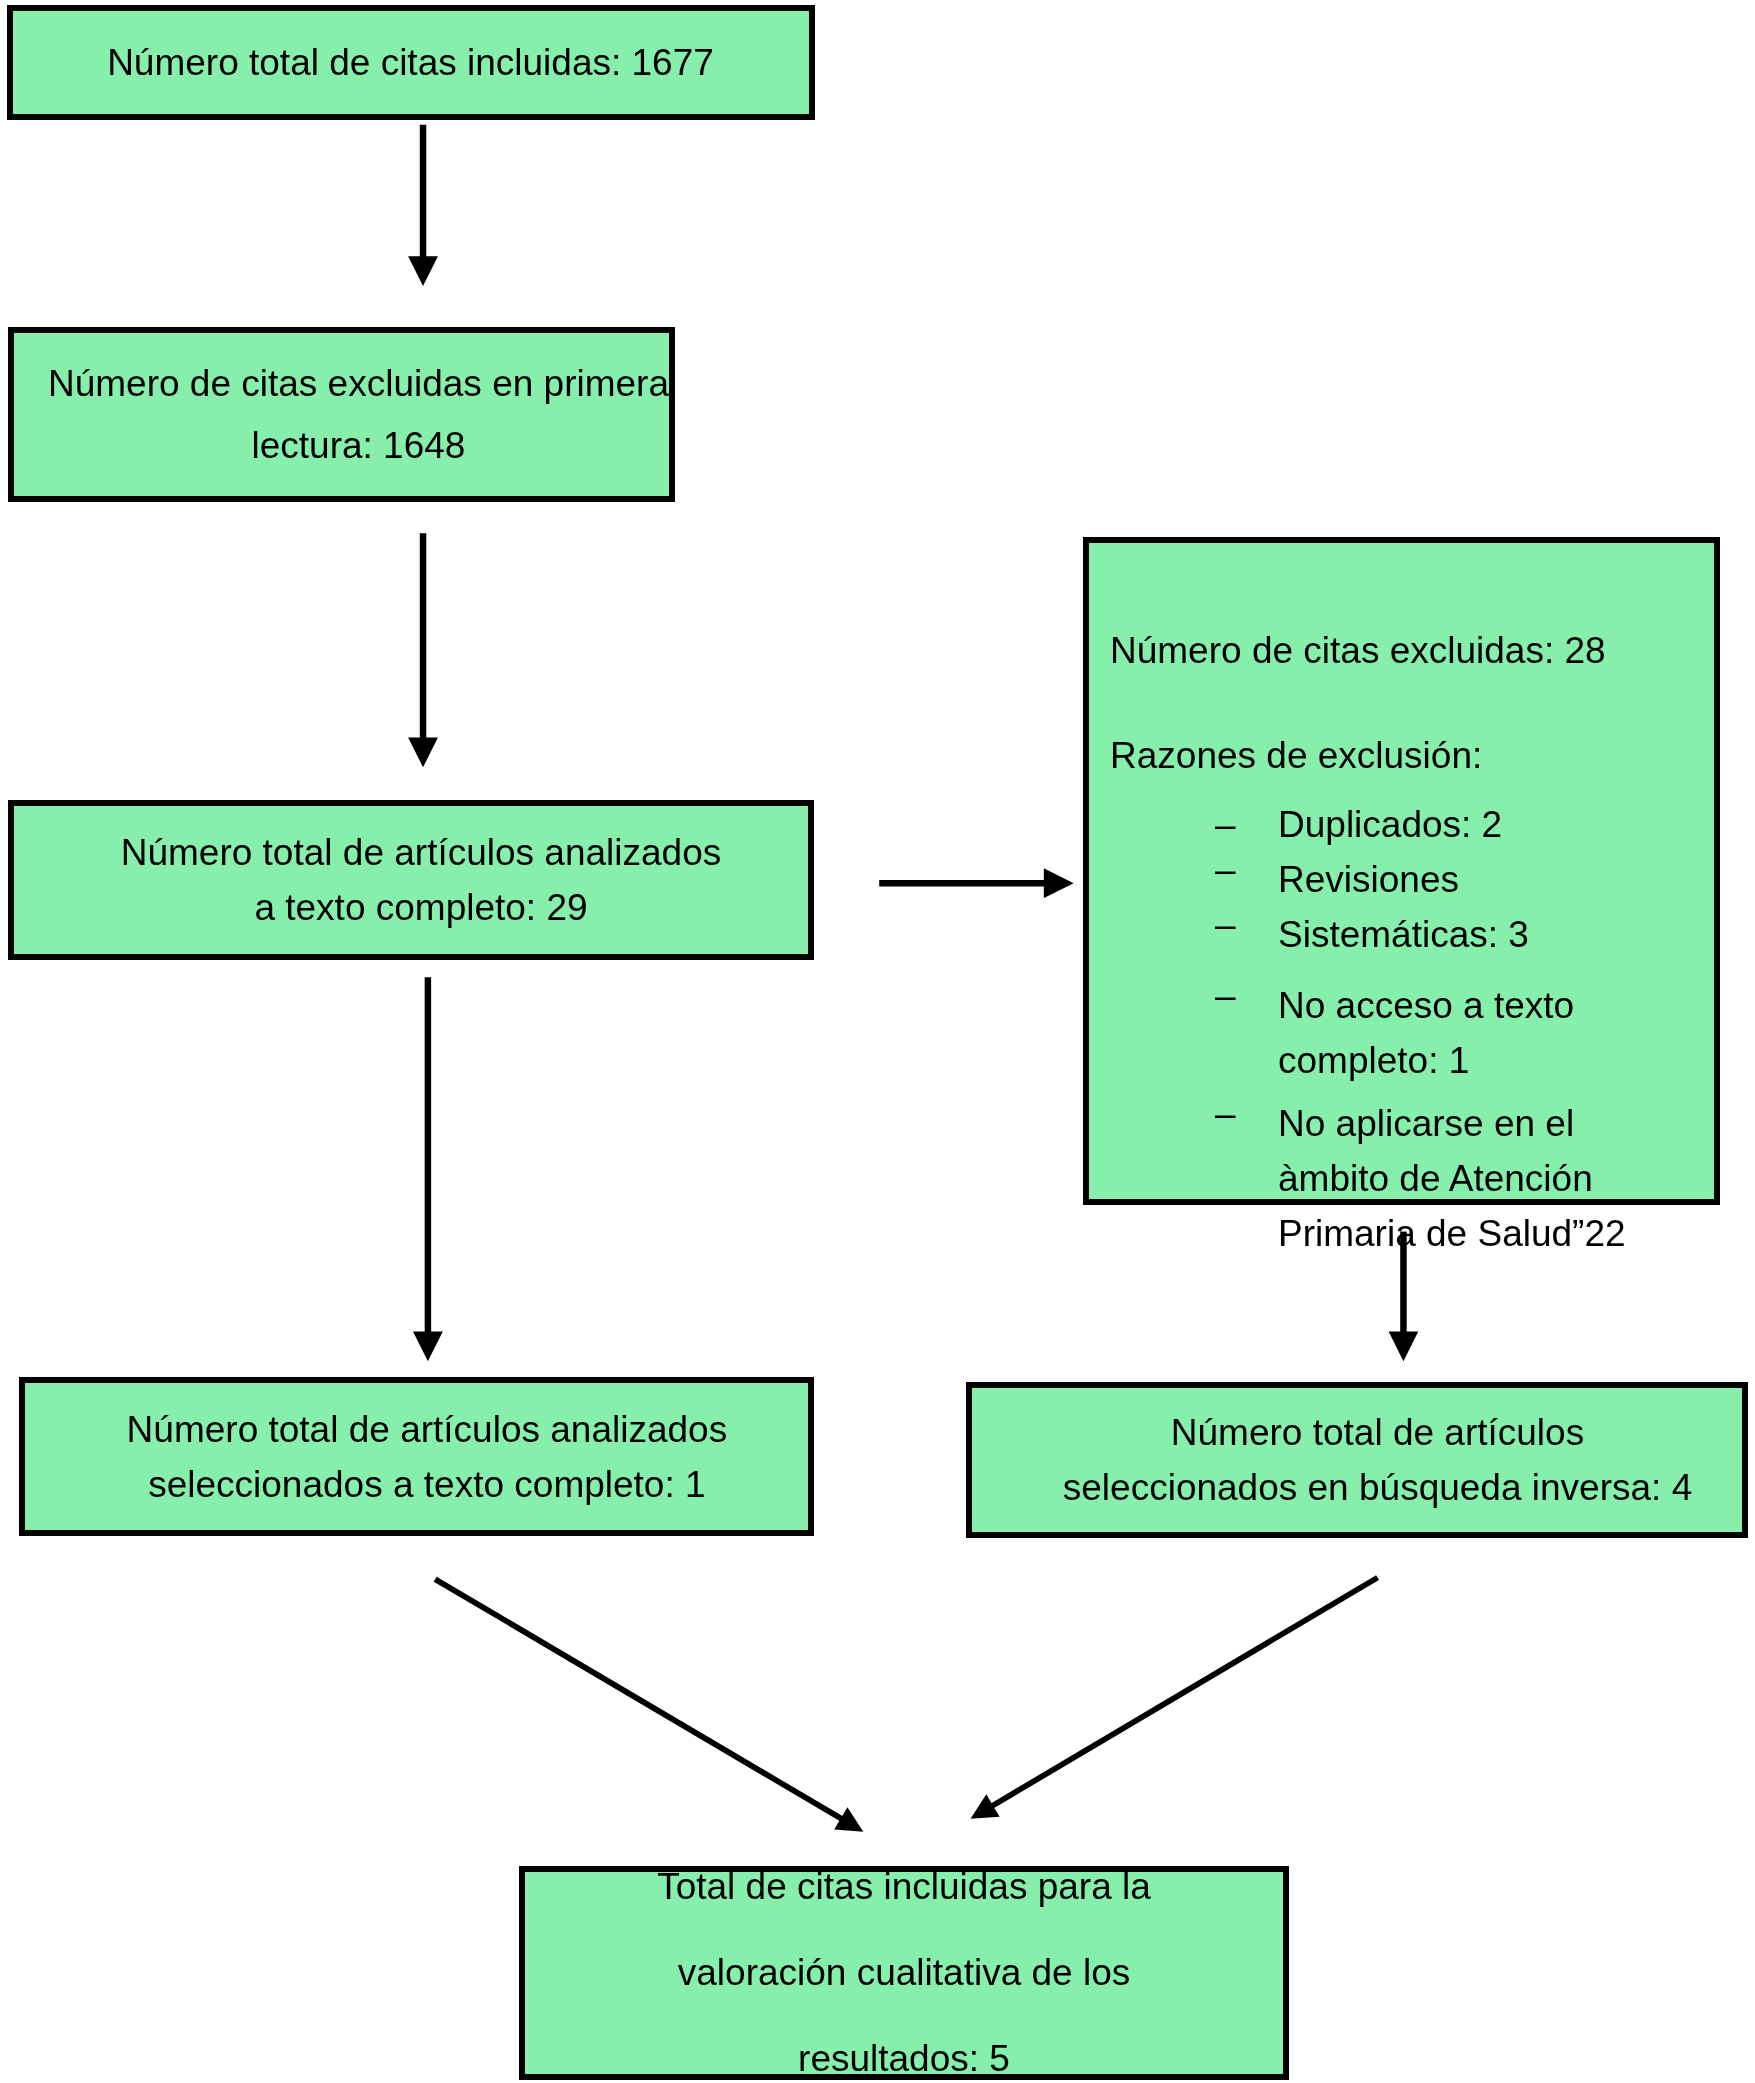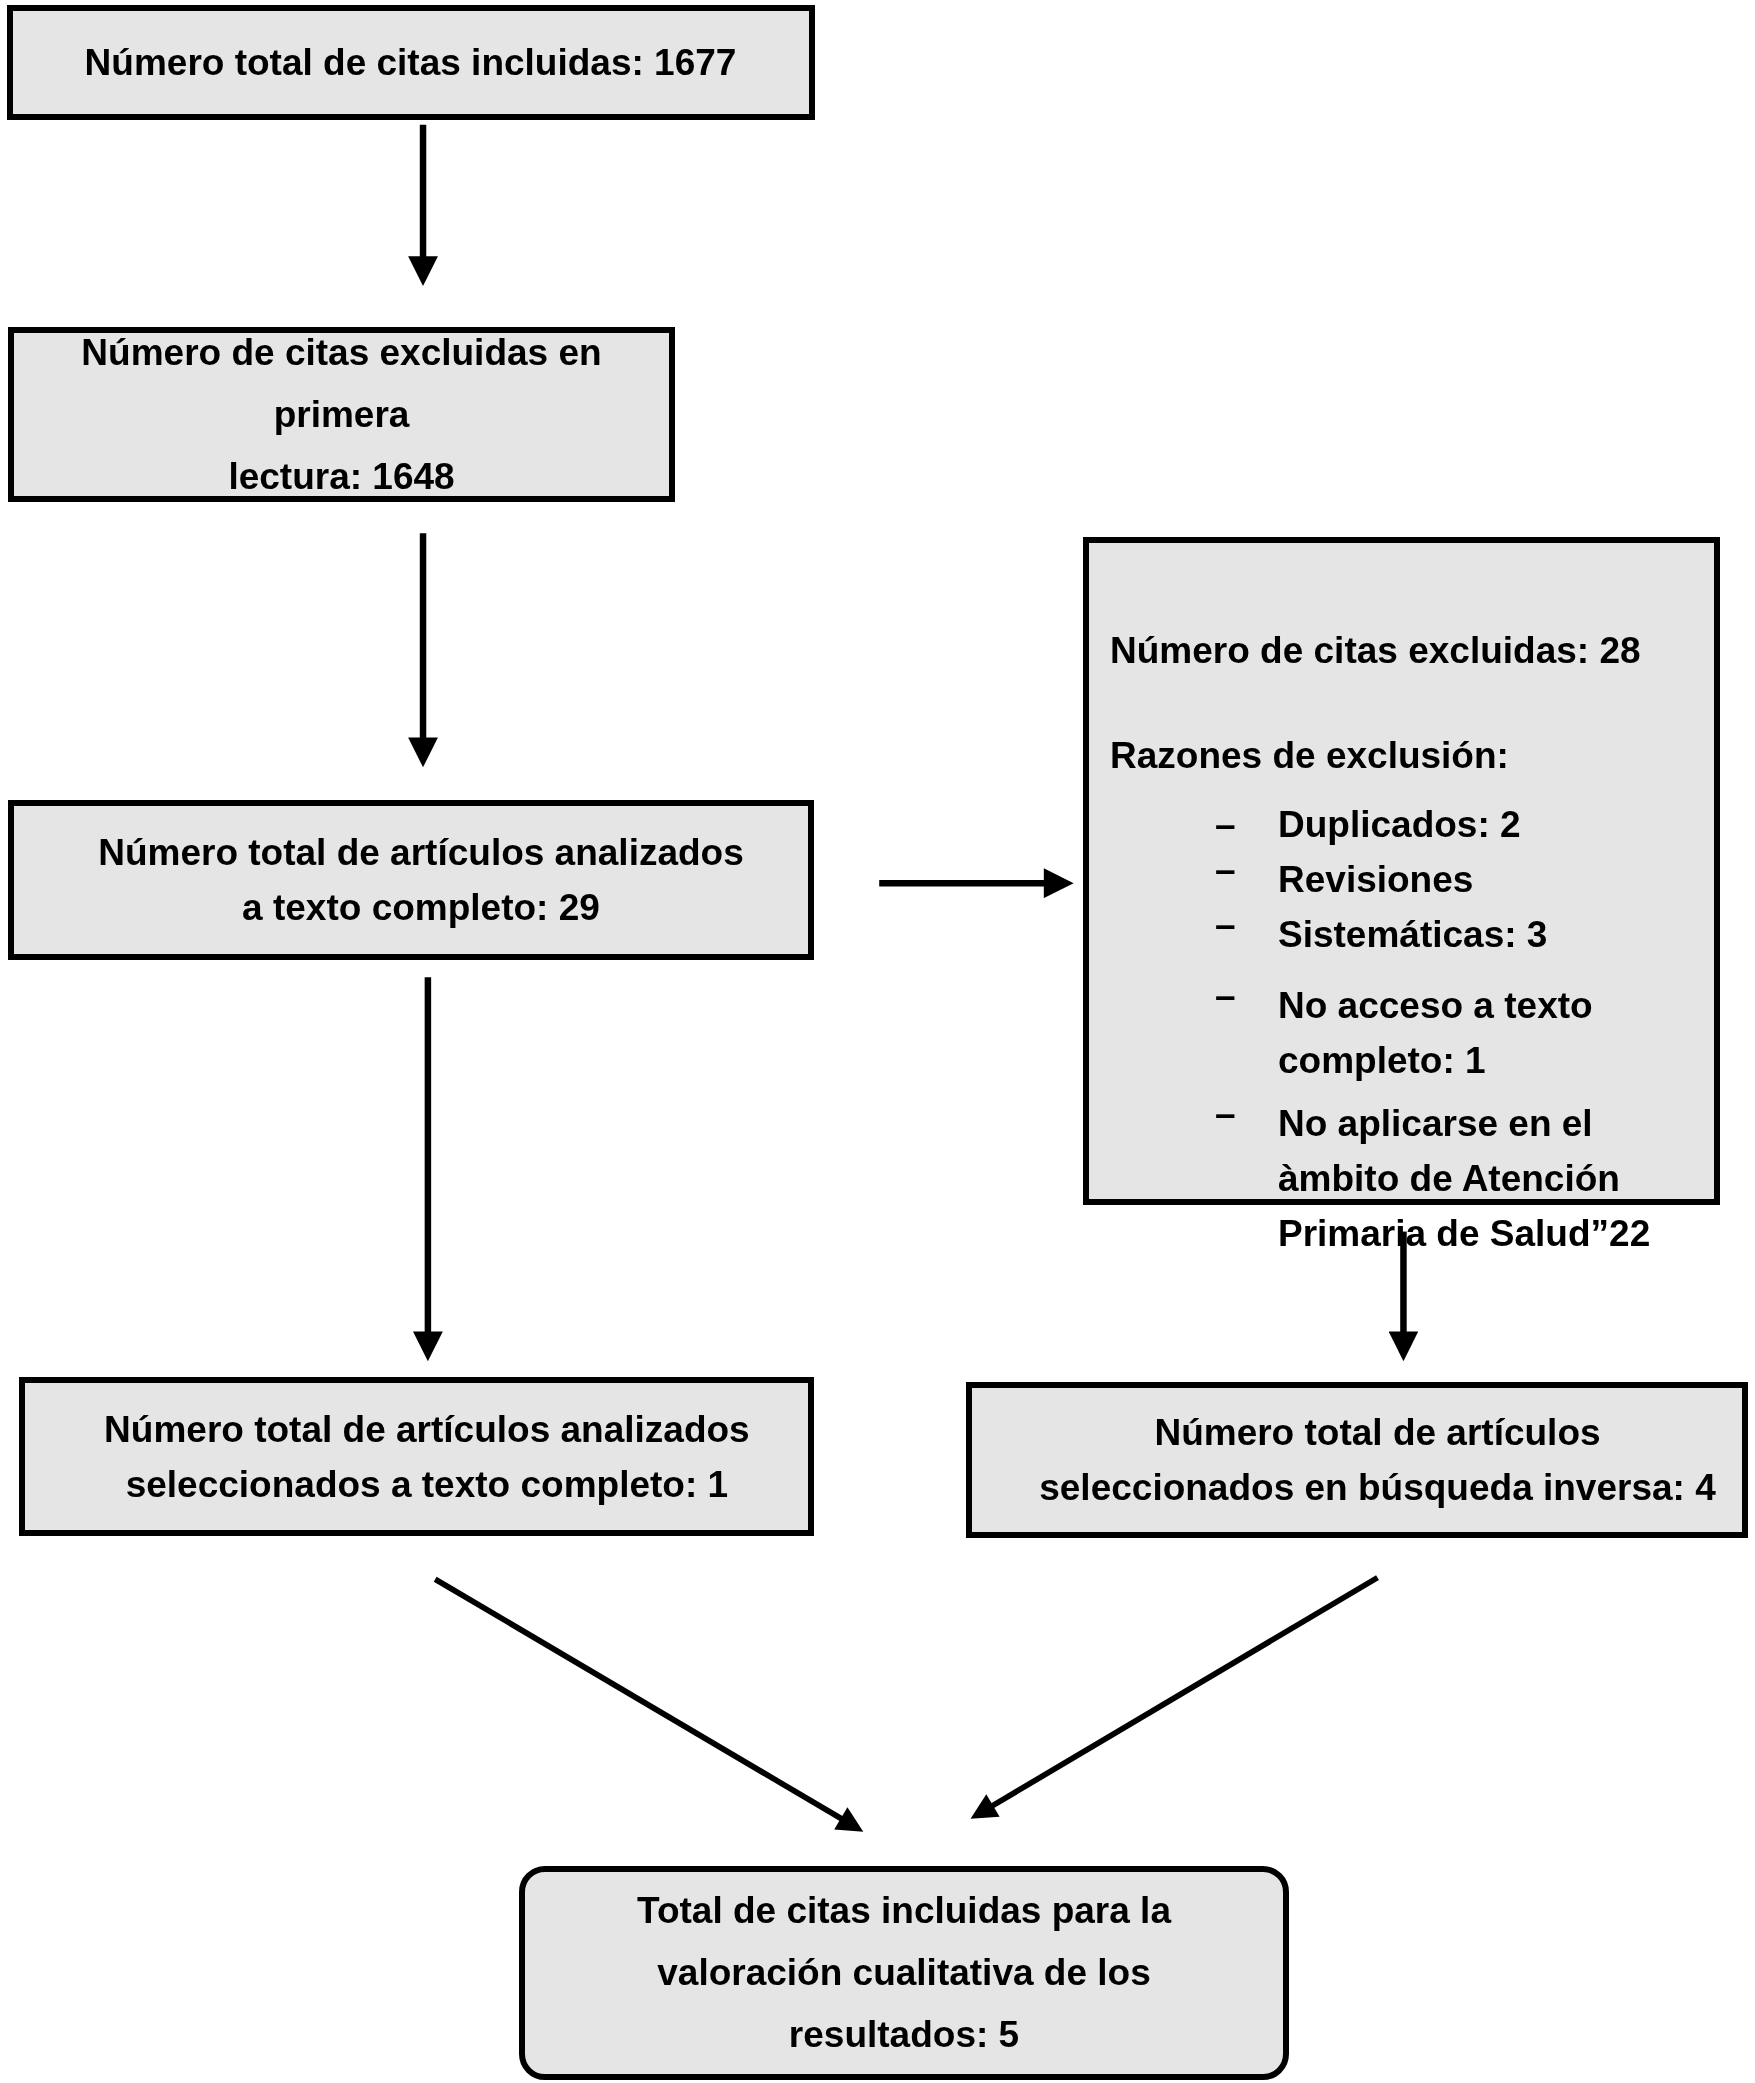--- a/index.html
+++ b/index.html
@@ -19,39 +19,38 @@
     position: absolute;
     left: 0;
     top: 0;
     width: 1756px;
     height: 2084px;
     pointer-events: none;
   }
   .box {
     position: absolute;
     box-sizing: border-box;
-    background: #e5e5e5;
+    background: #86efac;
     border: 6.5px solid #000000;
     font-size: 37px;
     line-height: 55px;
     display: flex;
     flex-direction: column;
     justify-content: center;
-    font-weight: bold;
   }
   .txt { white-space: pre-line; }
   .center { text-align: center; }
   .left { text-align: center; }
 
   .b1 { left: 6.5px;    top: 4.9px;    width: 808px; height: 115px; align-items: center; }
   .b2 { left: 8px;   top: 327px;  width: 667px; height: 175px; align-items: flex-end; line-height: 62px; }
   .b3 { left: 8px;   top: 800px;  width: 806px; height: 160px; padding-left: 36px; padding-right: 16px; }
   .b5 { left: 19.4px;   top: 1377px; width: 795px; height: 159px; padding-left: 36px; padding-right: 16px; }
   .b6 { left: 966px; top: 1382px; width: 782px; height: 156px; padding-left: 49px; padding-right: 8px; }
-  .b7 { left: 519px;  top: 1866px; width: 770px; height: 214px; align-items: center; line-height: 62px; border-radius: 26px; }
+  .b7 { left: 519px;  top: 1866px; width: 770px; height: 214px; align-items: center; line-height: 86px; }
 
   .b4 {
     left: 1083px; top: 537px; width: 637px; height: 668px;
     justify-content: flex-start;
     padding: 37px 16px 0 21px;
   }
   .b4 .heading { white-space: pre-line; margin-bottom: 6.5px; margin-top: 43px; }
   .b4 .list { margin-top: 6.5px; }
   .li { display: flex; align-items: flex-start; padding-left: 105px; }
   .li .dash {

